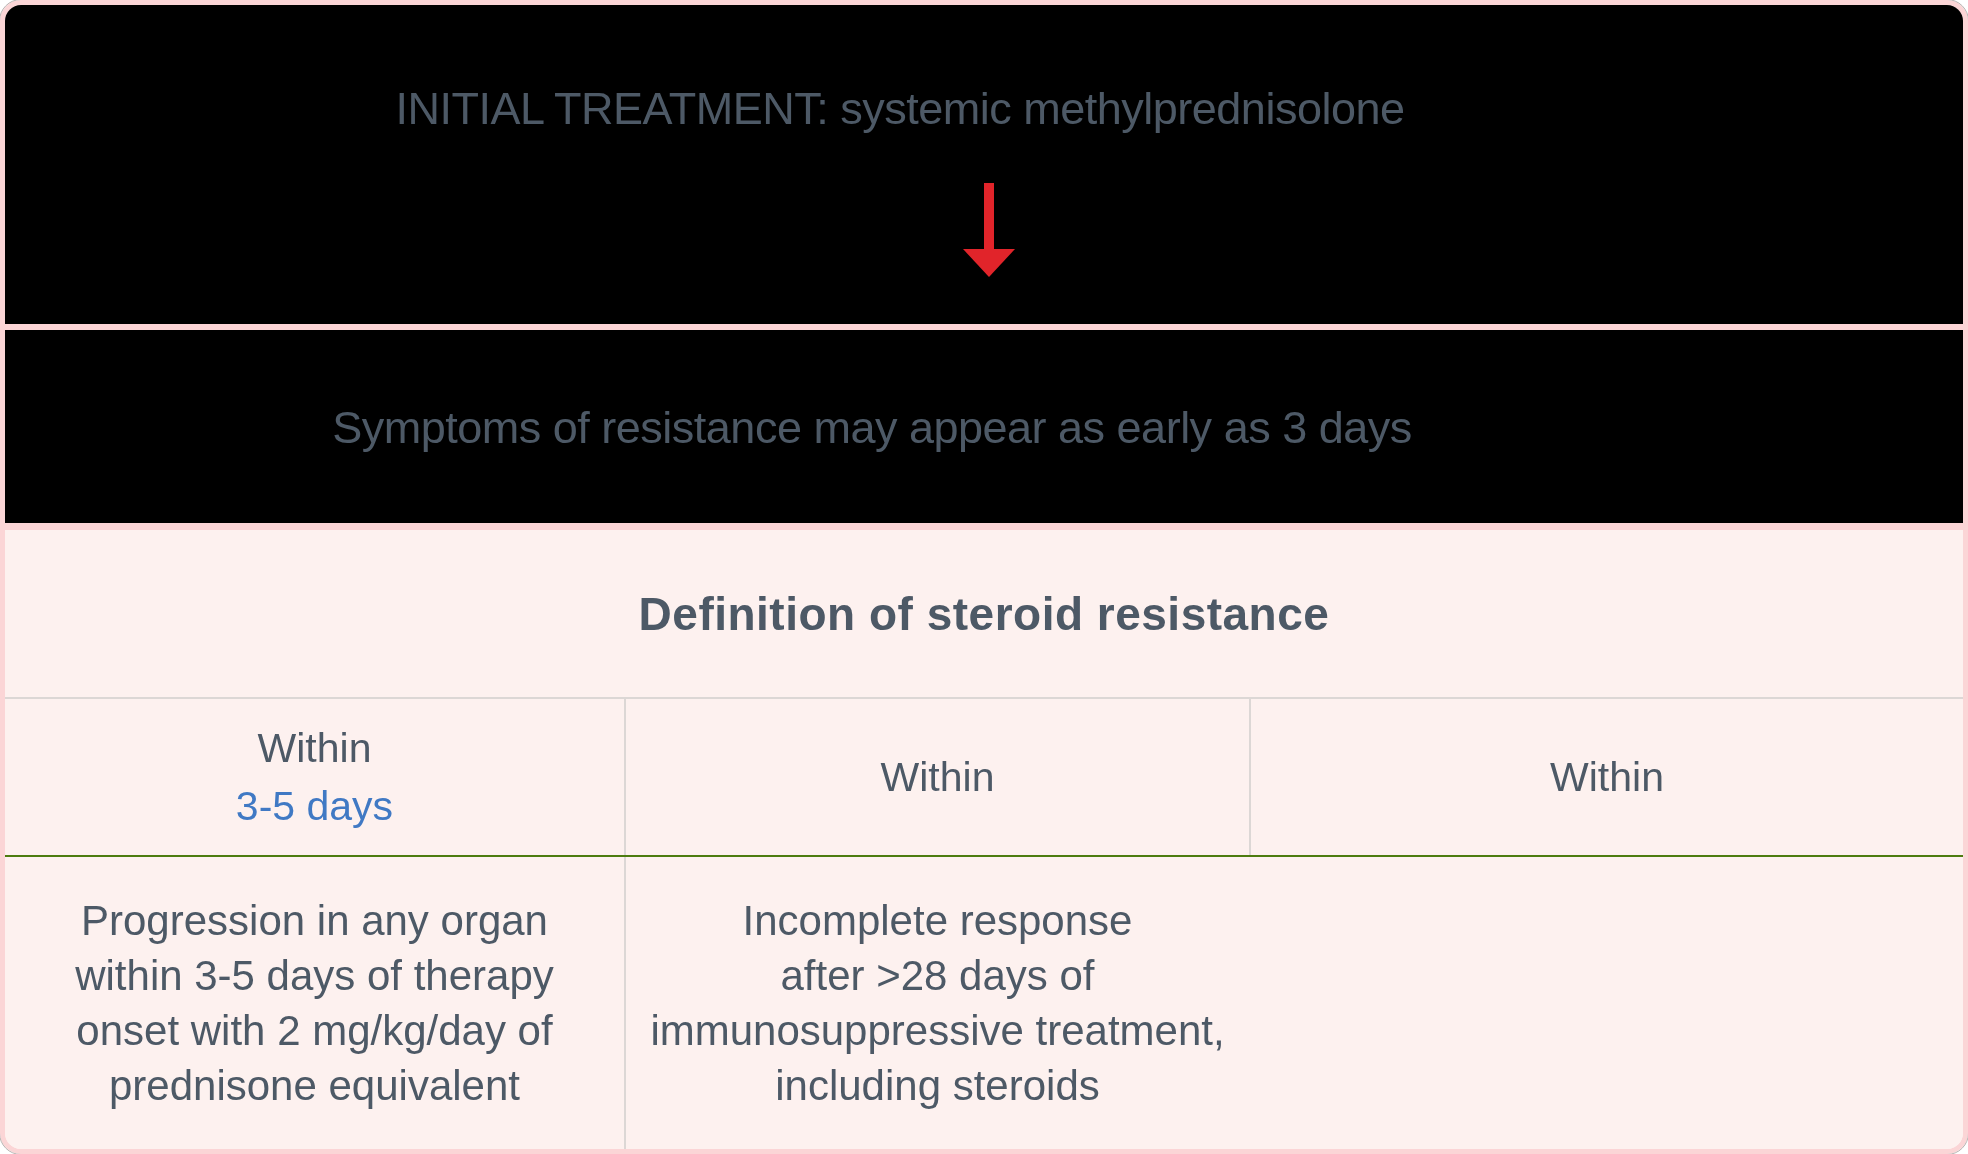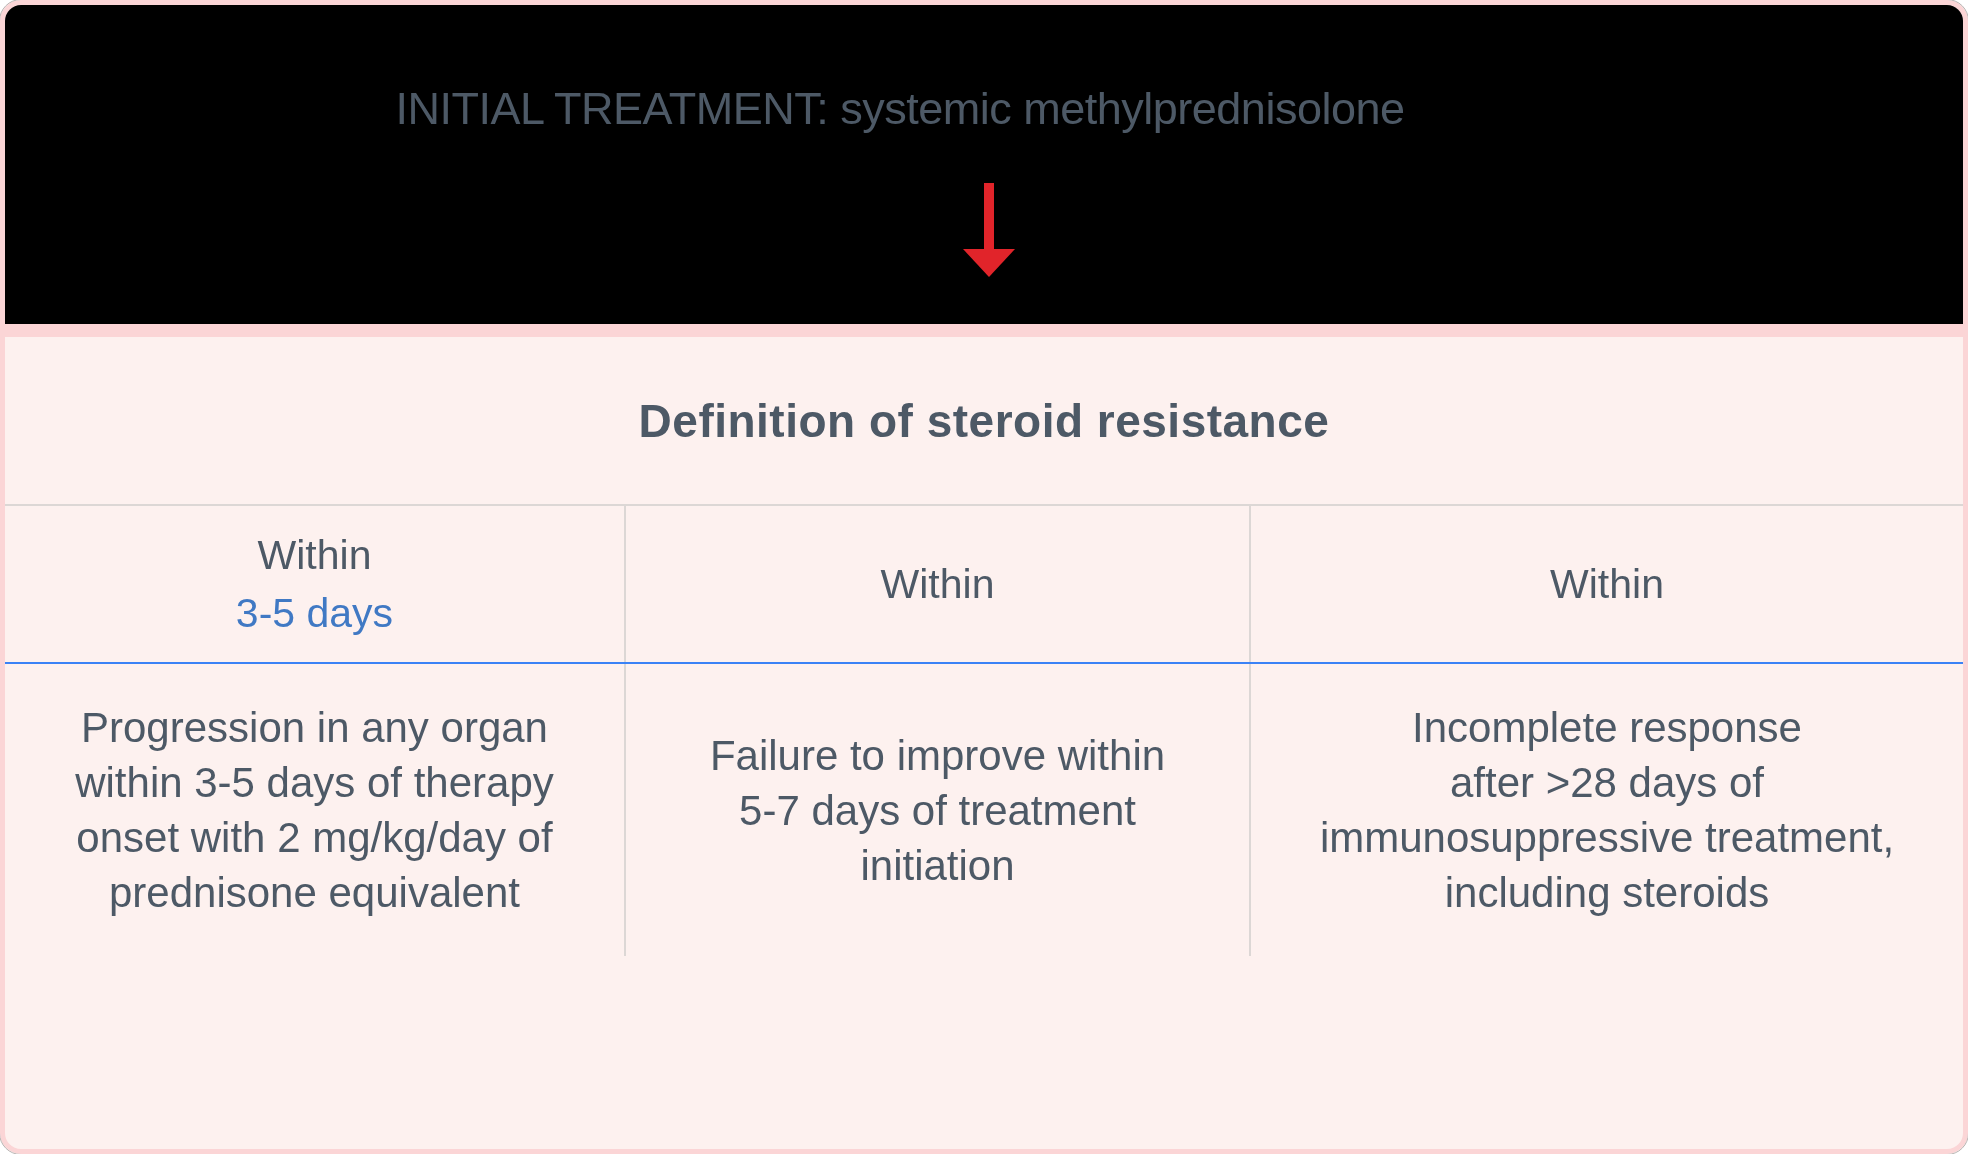--- a/index.html
+++ b/index.html
@@ -84,21 +84,21 @@
     letter-spacing: 0.5px;
     color: #4d5966;
     text-align: center;
   }
   
   .def-table { width: 100%; border-top: 2px solid #dcd7d5; }
   .def-row {
     display: grid;
     grid-template-columns: 619px 625px 1fr;
   }
-  .def-row-header { height: 158px; border-bottom: 2px solid #3b82f6; }
+  .def-row-header { height: 158px; border-bottom: 2px solid #4d7c0f; }
   .def-row-body { height: 292px; }
   .def-cell {
     display: flex;
     flex-direction: column;
     align-items: center;
     justify-content: center;
     text-align: center;
     padding: 8px 24px;
   }
   .def-cell + .def-cell { border-left: 2px solid #dcd7d5; }
@@ -127,20 +127,23 @@
   <div class="black-box black-box-1">
     <div class="flow-title">INITIAL TREATMENT: systemic methylprednisolone</div>
     <div class="arrow">
       <div class="arrow-shaft"></div>
       <div class="arrow-head"></div>
     </div>
   </div>
 
   <div class="pink-divider"></div>
 
+  <div class="black-box black-box-2">
+    <div class="flow-sub">Symptoms of resistance may appear as early as 3 days</div>
+  </div>
 
   <div class="pink-divider pink-divider-2"></div>
 
   <div class="definition-section">
 
     <div class="definition-heading-row">
       <div class="definition-heading">Definition of steroid resistance</div>
     </div>
 
     <div class="def-table">
@@ -159,25 +162,20 @@
       </div>
 
       <div class="def-row def-row-body">
         <div class="def-cell">
           <span class="def-desc">Progression in any organ
 within 3-5 days of therapy
 onset with 2 mg/kg/day of
 prednisone equivalent</span>
         </div>
         <div class="def-cell">
-          <span class="def-desc">Failure to improve within
-5-7 days of treatment
-initiation</span>
-        </div>
-        <div class="def-cell">
           <span class="def-desc">Incomplete response
 after &gt;28 days of
 immunosuppressive treatment,
 including steroids</span>
         </div>
       </div>
 
     </div>
   </div>
 

